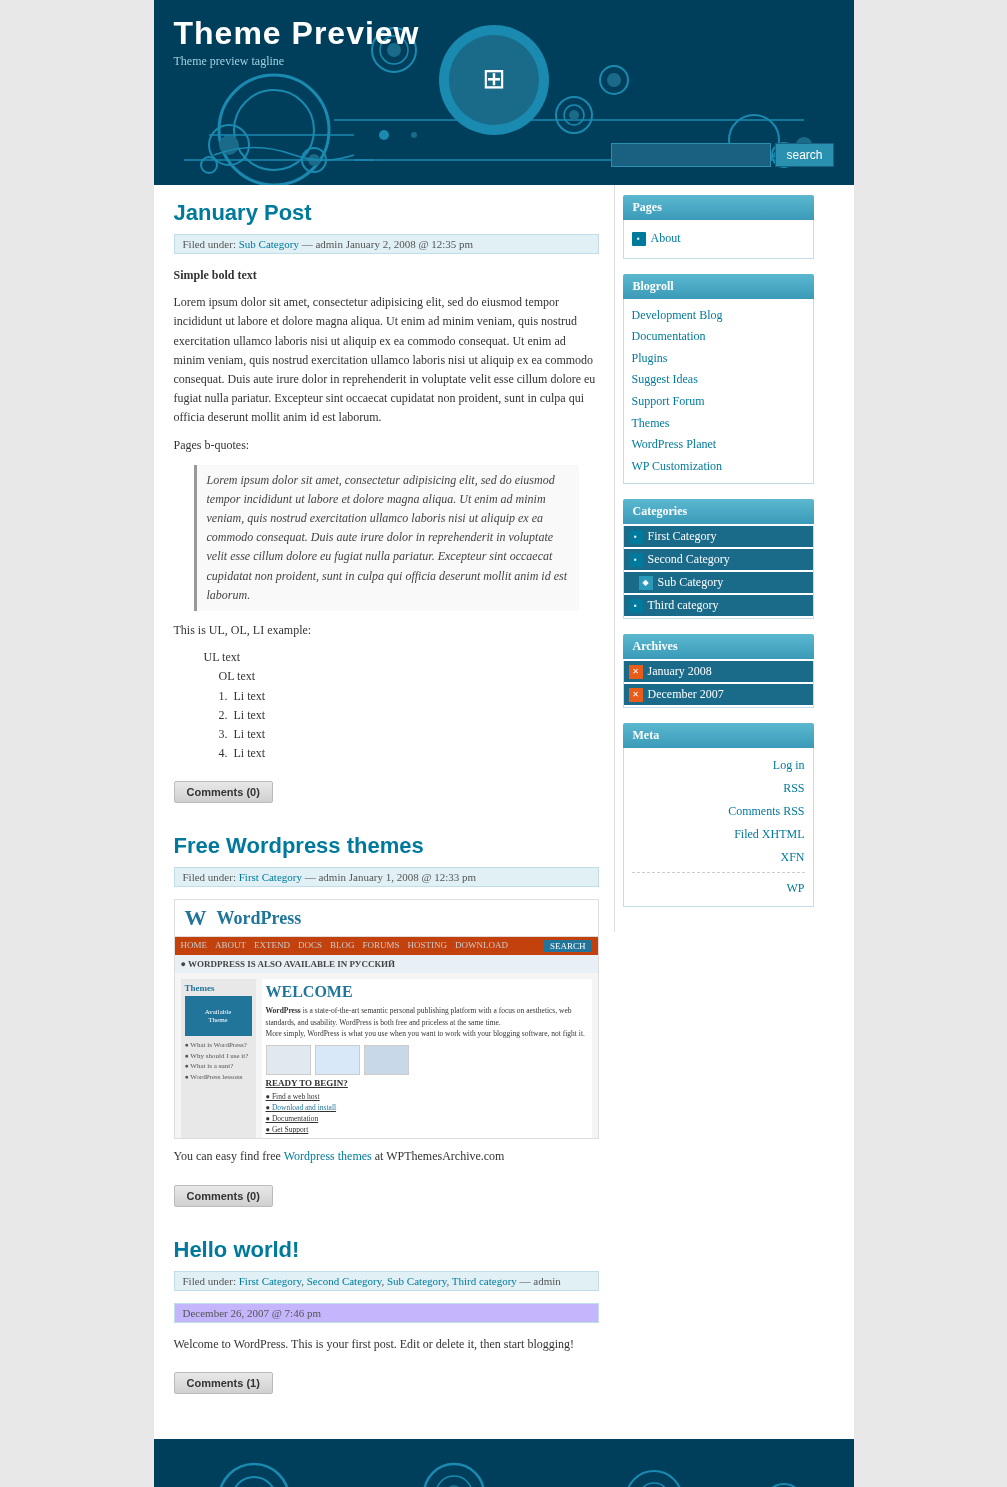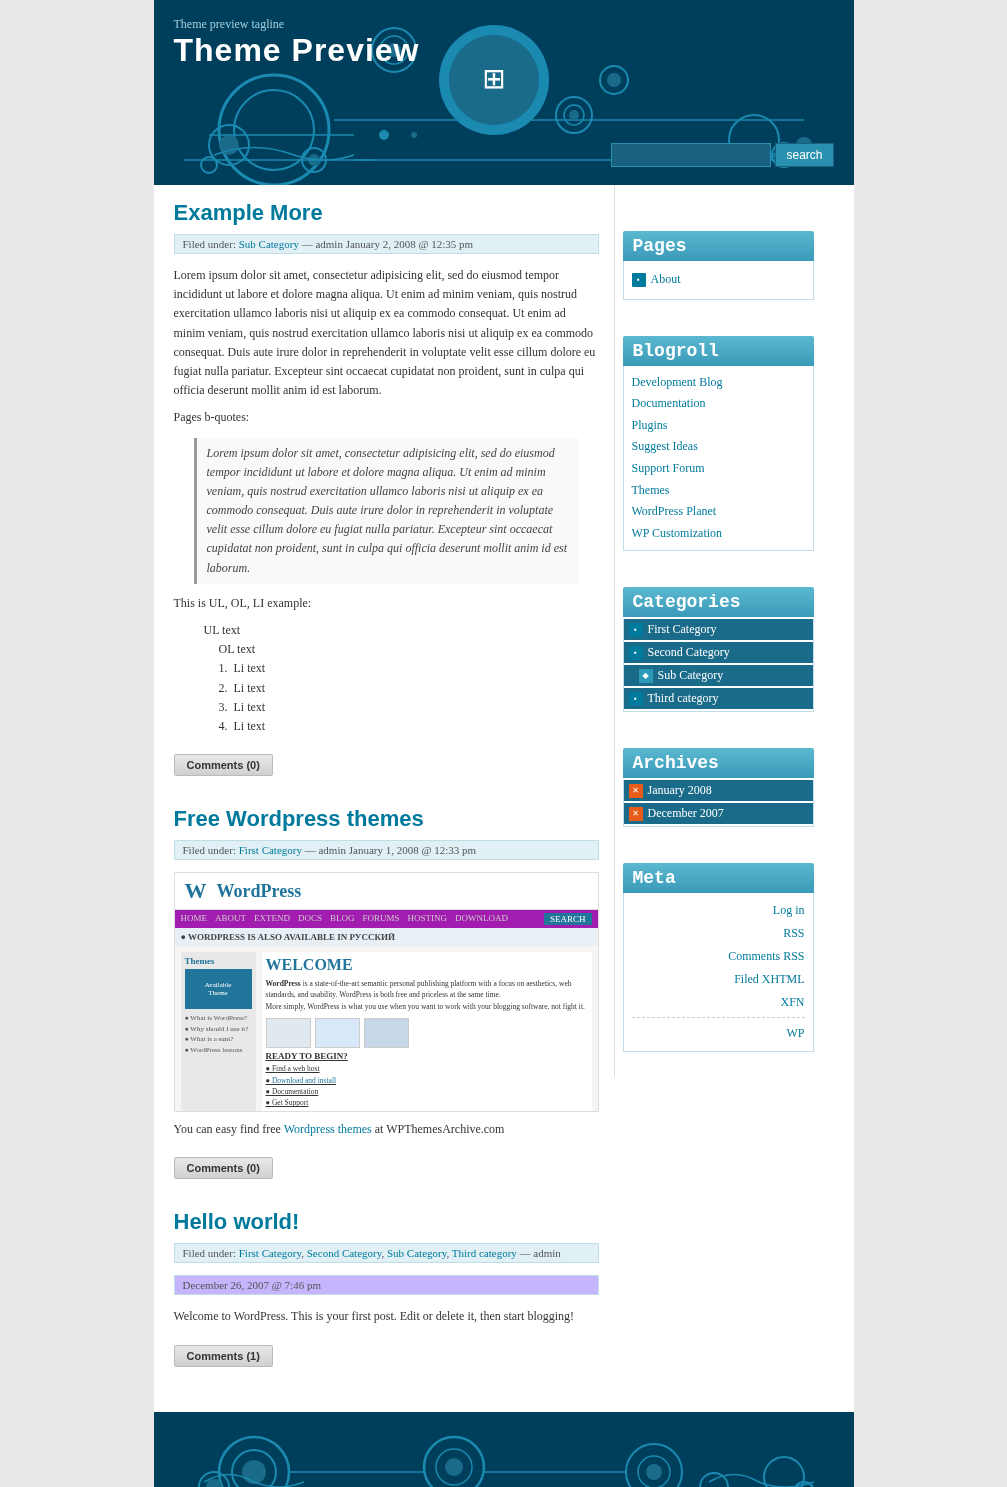--- a/index.html
+++ b/index.html
@@ -140,25 +140,24 @@
     }
 
     
     .widget {
       margin-bottom: 15px;
     }
     .widget-title {
       background: linear-gradient(to bottom, #5bb8d0, #3a9ab8);
       color: #fff;
       padding: 5px 10px;
-      font-size: 18px;
-      font-family: Liberation Mono, monospace;
+      font-size: 12px;
+      font-family: Liberation Serif, serif;
       font-weight: bold;
       border-radius: 2px 2px 0 0;
-      margin-top: 36px;
     }
     .widget-content {
       border: 1px solid #c0dde8;
       border-top: none;
       padding: 6px 8px;
       background: #fff;
     }
     .widget-content a {
       color: #007a9c;
       text-decoration: none;
@@ -244,21 +243,21 @@
     
     .wp-logo-mock {
       background: #fff;
       border: 1px solid #ddd;
       width: 100%;
       height: 240px;
       overflow: hidden;
       position: relative;
     }
     .wp-mock-nav {
-      background: #a21caf;
+      background: #c2410c;
       padding: 3px 6px;
       display: flex;
       gap: 8px;
     }
     .wp-mock-nav span {
       color: #ccc;
       font-size: 9px;
     }
     .wp-mock-body {
       padding: 6px;
@@ -349,41 +348,42 @@
       <circle cx="460" cy="80" r="7" fill="#1a6a8a"></circle>
 
       <circle cx="600" cy="140" r="25" fill="none" stroke="#1a8ab0" stroke-width="2"></circle>
       <circle cx="630" cy="155" r="12" fill="none" stroke="#1a8ab0" stroke-width="2"></circle>
       <circle cx="650" cy="145" r="8" fill="#1a6a8a"></circle>
 
       <path d="M 60 155 Q 100 140 140 155 Q 170 165 200 155" fill="none" stroke="#1a8ab0" stroke-width="1.5"></path>
       <path d="M 550 155 Q 580 145 610 155 Q 640 162 670 155" fill="none" stroke="#1a8ab0" stroke-width="1.5"></path>
     </svg>
     <div id="header-inner" style="position:relative;z-index:3;">
+      <div style="font-size:32px;font-weight:bold;color:#fff;font-family:Arial,sans-serif;letter-spacing:1px;">Theme Preview</div>
       <div style="color:#a0d0e0;font-size:12px;margin-top:2px;">Theme preview tagline</div>
-      <div style="font-size:32px;font-weight:bold;color:#fff;font-family:Arial,sans-serif;letter-spacing:1px;">Theme Preview</div>
     </div>
     <div class="header-search" style="position:absolute;bottom:18px;right:20px;z-index:3;display:flex;gap:4px;">
       <input type="text" style="background: rgb(26, 96, 128); border: 1px solid rgb(42, 144, 176); color: rgb(204, 232, 240); padding: 4px 8px; width: 160px; font-size: 12px;">
       <button style="background:#2a90b0;border:1px solid #1a6080;color:#fff;padding:4px 10px;cursor:pointer;font-size:12px;">search</button>
     </div>
   </div>
 
   <div id="content-wrapper" style="display:flex;align-items:flex-start;">
 
     <div id="main">
 
       <div class="post">
         <h2 class="post-title">
-          <a href="#" class="inline-link">Example More</a>
+          <a href="#" class="inline-link">January Post</a>
         </h2>
         <div class="post-meta">
           Filed under: <a href="#" class="inline-link">Sub Category</a><span> — admin January 2, 2008 @ 12:35 pm</span>
         </div>
         <div class="post-content">
+          <p><strong>Simple bold text</strong></p>
           <p>Lorem ipsum dolor sit amet, consectetur adipisicing elit, sed do eiusmod tempor incididunt ut labore et dolore magna aliqua. Ut enim ad minim veniam, quis nostrud exercitation ullamco laboris nisi ut aliquip ex ea commodo consequat. Ut enim ad minim veniam, quis nostrud exercitation ullamco laboris nisi ut aliquip ex ea commodo consequat. Duis aute irure dolor in reprehenderit in voluptate velit esse cillum dolore eu fugiat nulla pariatur. Excepteur sint occaecat cupidatat non proident, sunt in culpa qui officia deserunt mollit anim id est laborum.</p>
           <p>Pages b-quotes:</p>
           <blockquote>Lorem ipsum dolor sit amet, consectetur adipisicing elit, sed do eiusmod tempor incididunt ut labore et dolore magna aliqua. Ut enim ad minim veniam, quis nostrud exercitation ullamco laboris nisi ut aliquip ex ea commodo consequat. Duis aute irure dolor in reprehenderit in voluptate velit esse cillum dolore eu fugiat nulla pariatur. Excepteur sint occaecat cupidatat non proident, sunt in culpa qui officia deserunt mollit anim id est laborum.</blockquote>
           <p>This is UL, OL, LI example:</p>
           <div style="margin-left:30px;font-size:12px;">
             <div>UL text</div>
             <div style="margin-left:15px;">
               <div>OL text</div>
               <div>1.&nbsp;&nbsp;Li text</div>
               <div>2.&nbsp;&nbsp;Li text</div>

